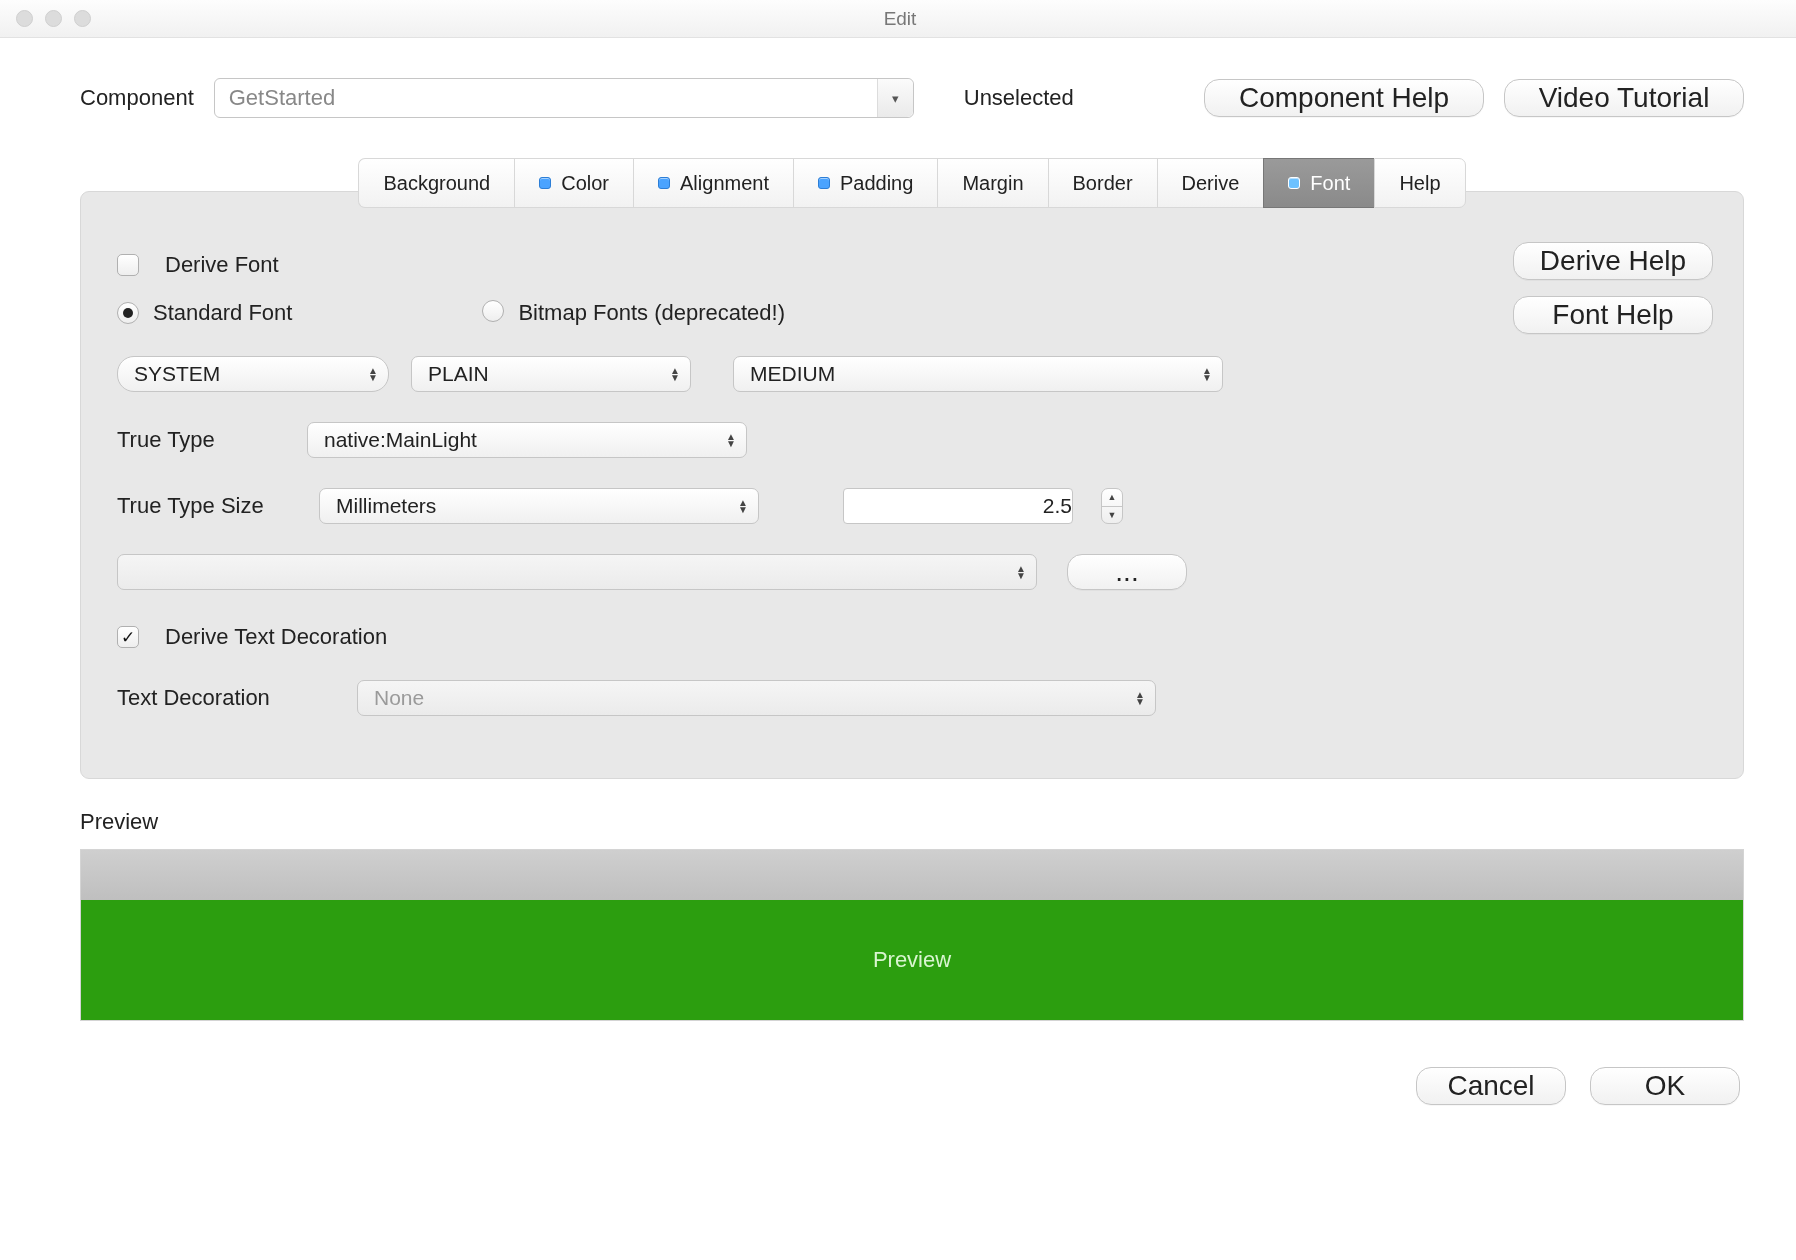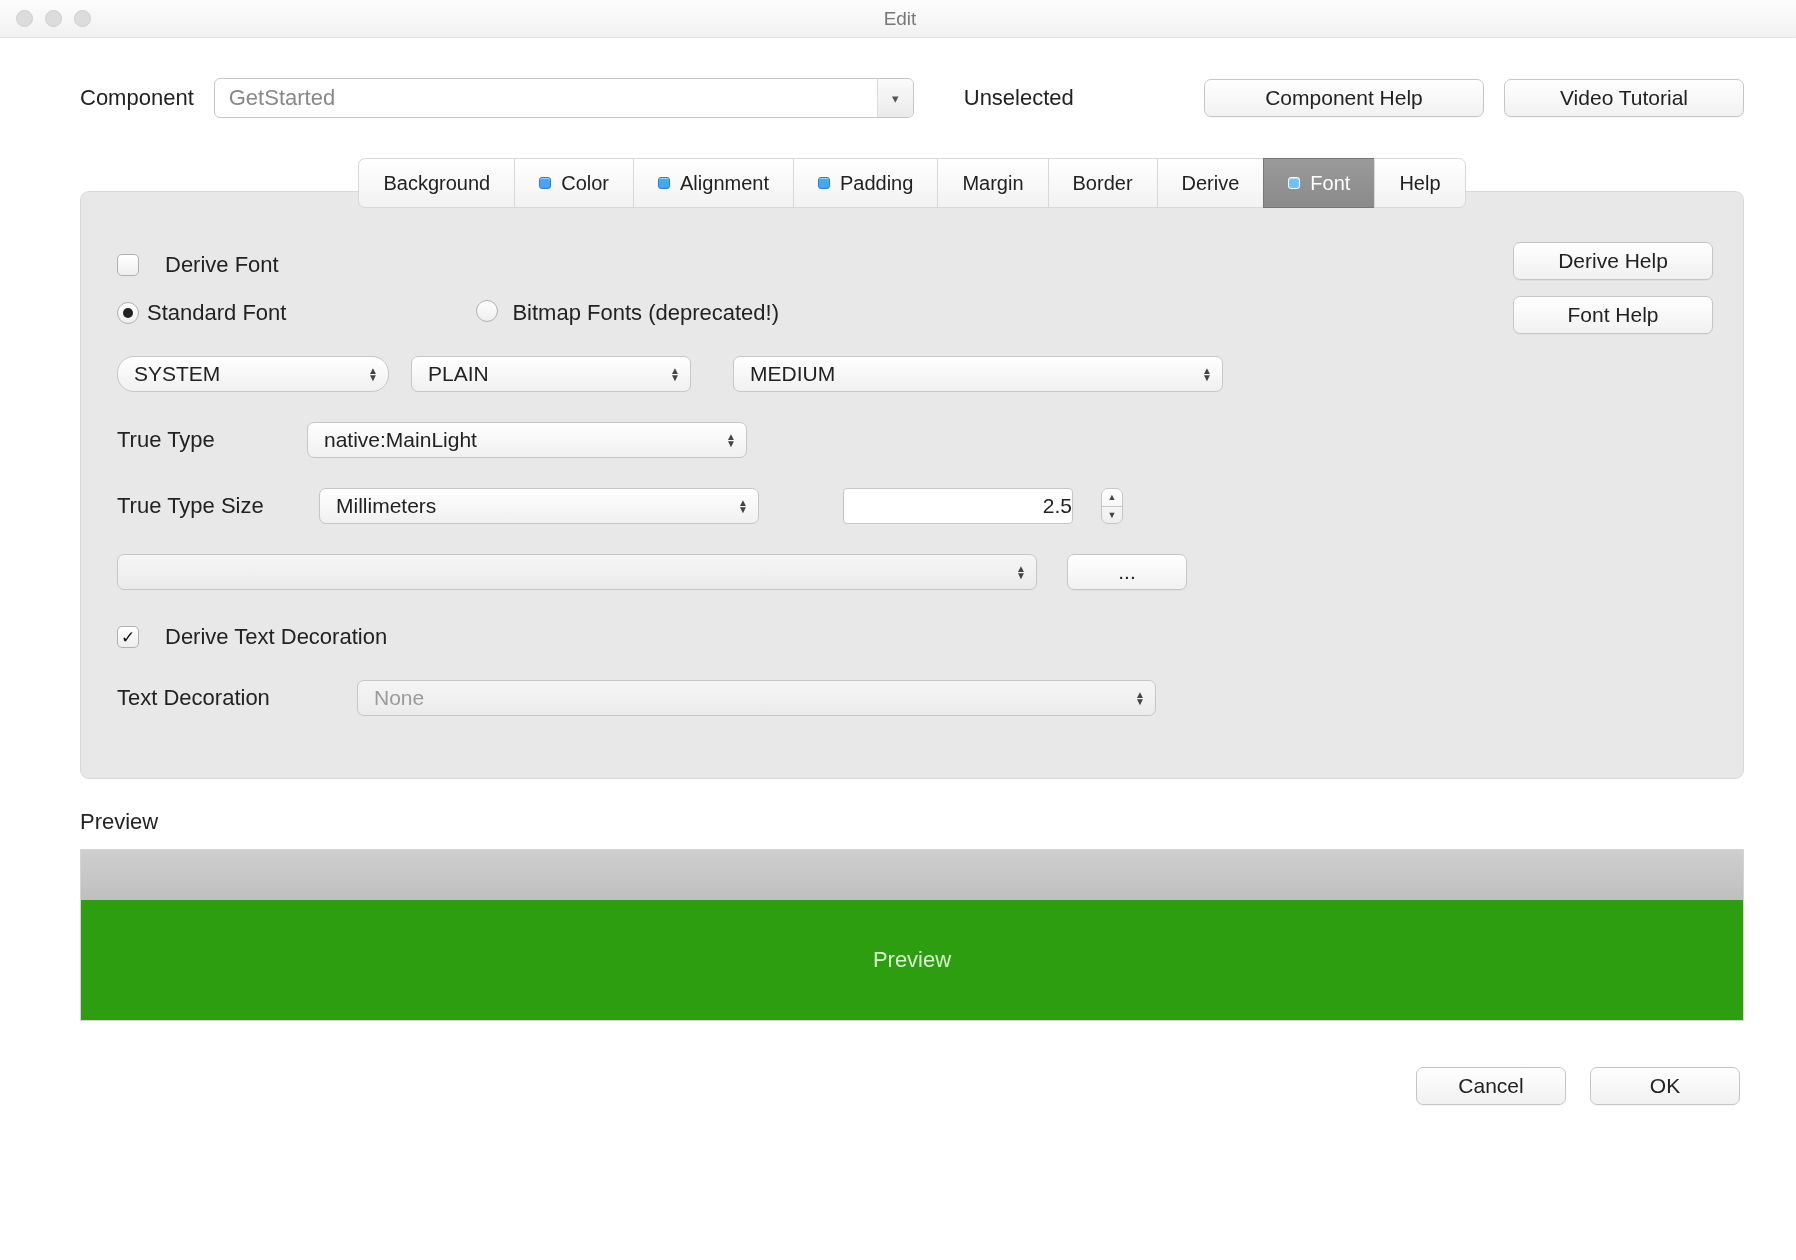--- a/index.html
+++ b/index.html
@@ -78,22 +78,22 @@
     border-left: 1px solid #dcdcdc;
     background: linear-gradient(to bottom, #fbfbfb, #eaeaea);
     border-radius: 0 6px 6px 0;
     display: flex; align-items: center; justify-content: center;
     color: #555; font-size: 13px;
   }
   .mac-btn {
     height: 38px; padding: 0 26px;
     background: linear-gradient(to bottom, var(--mac-button-top), var(--mac-button-bot));
     border: 1px solid #c6c6c6;
-    border-radius: 7px;
-    font-size: 21px; color: #222;
+    border-radius: 15px;
+    font-size: 28px; color: #222;
     display: inline-flex; align-items: center; justify-content: center;
     cursor: pointer; white-space: nowrap;
     box-shadow: 0 1px 0 rgba(0,0,0,0.03);
   }
   .spacer-flex { flex: 1; }
   
   .tabbar {
     display: flex; align-items: stretch;
     height: 50px;
     margin: 0 auto;
@@ -299,21 +299,21 @@
       </div>
 
       <div class="panel-inner">
 
         <div class="row">
           <span class="mac-check"></span>
           <span class="lbl">Derive Font</span>
         </div>
 
         <div class="row wide" style="margin-bottom:30px;">
-          <span style="display:flex;align-items:center;gap:8px;">
+          <span style="display:flex;align-items:center;gap:14px;">
             <span class="mac-radio">
                 <span class="dot"></span>
               </span>
             <span class="lbl">Standard Font</span>
           </span>
           <span style="display:flex;gap:14px;margin-left:150px;">
             <span class="mac-radio"></span>
             <span class="lbl">Bitmap Fonts (deprecated!)</span>
           </span>
         </div>

